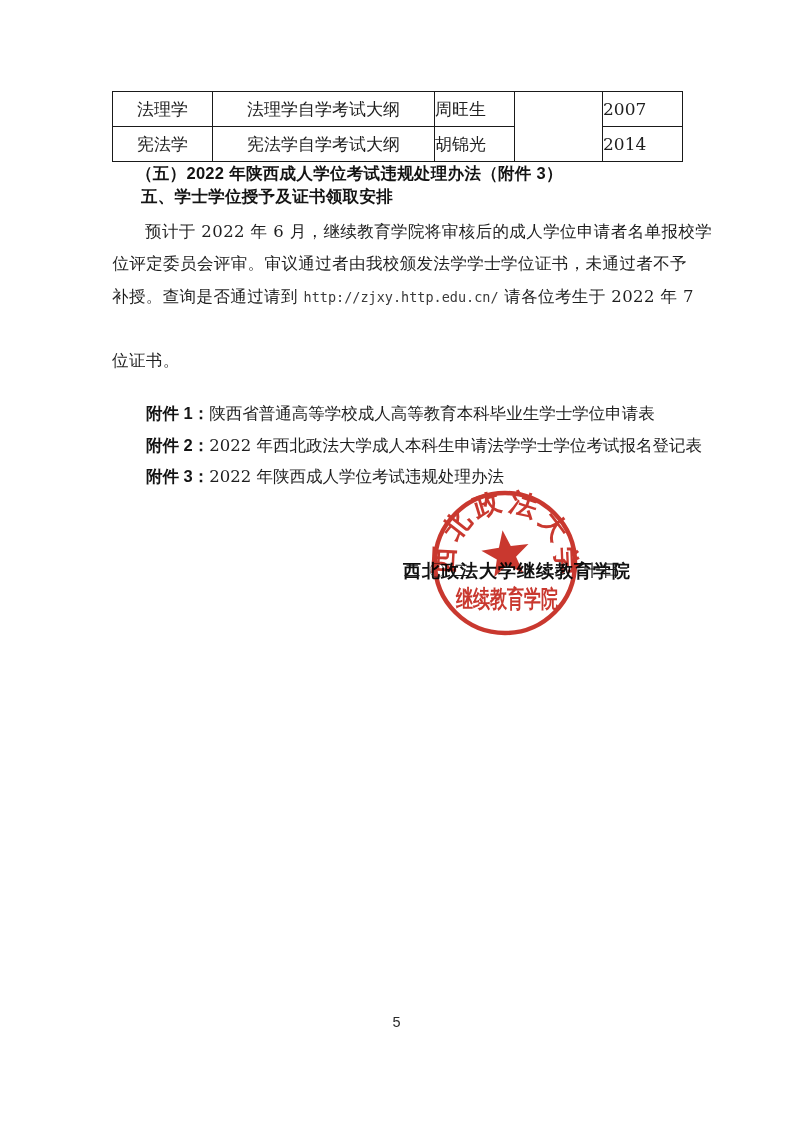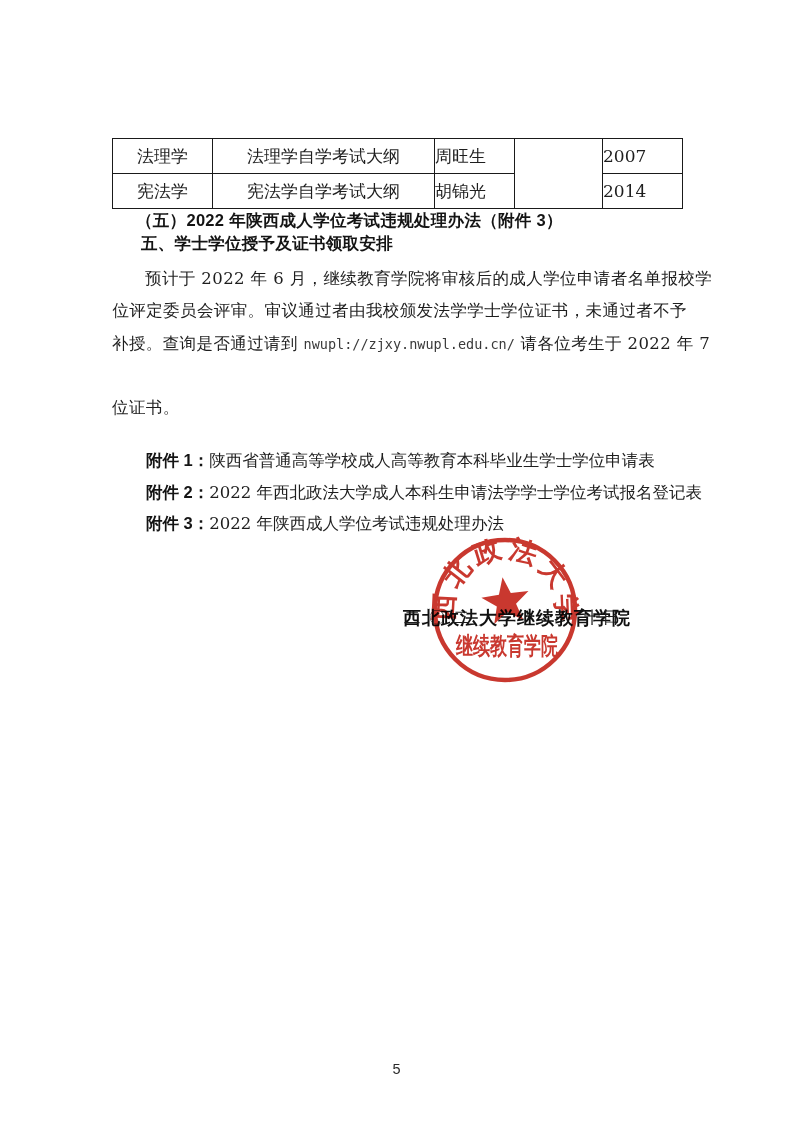--- a/index.html
+++ b/index.html
@@ -1,18 +1,18 @@
 <!DOCTYPE html>
 <html style="--seal-color: #c5291f;"><head>
 <meta charset="utf-8">
 <style>
   html,body{margin:0;padding:0;background:#ffffff;}
   #page{
     position:relative;width:793px;height:1030px;background:#ffffff;overflow:hidden;
-    font-family:"DejaVu Serif","Liberation Serif",serif;color:#1e1e1e;margin-top:47px;
+    font-family:"DejaVu Serif","Liberation Serif",serif;color:#1e1e1e;
   }
   
   #doc-table{
     position:absolute;left:112px;top:91px;border-collapse:collapse;table-layout:fixed;width:570px;
   }
   #doc-table td{
     border:1.5px solid #1a1a1a;height:34px;font-size:17px;color:#1e1e1e;
     padding:0;vertical-align:middle;white-space:nowrap;overflow:visible;
   }
   td.c-center{text-align:center;}
@@ -102,21 +102,21 @@
       <td class="c-left">2014</td>
     </tr>
   </tbody>
     </table>
 
   <div id="h-item5" class="h-line">（五）2022 年陕西成人学位考试违规处理办法（附件 3）</div>
   <div id="h-sec5" class="h-line">五、学士学位授予及证书领取安排</div>
 
   <div id="p1" class="p-line">预计于 2022 年 6 月，继续教育学院将审核后的成人学位申请者名单报校学</div>
   <div id="p2" class="p-line">位评定委员会评审。审议通过者由我校颁发法学学士学位证书，未通过者不予</div>
-  <div id="p3" class="p-line"><span>补授。查询是否通过请到 </span><span class="url">nwupl://zjxy.nwupl.edu.cn/</span><span> 请各位考生于 2022 年 7</span></div>
+  <div id="p3" class="p-line"><span>补授。查询是否通过请到 </span><span class="url">http://zjxy.http.edu.cn/</span><span> 请各位考生于 2022 年 7</span></div>
   <div id="p5" class="p-line">位证书。</div>
 
   <div id="att1" class="att-line"><span class="att-label">附件 1：</span><span>陕西省普通高等学校成人高等教育本科毕业生学士学位申请表</span></div>
   <div id="att2" class="att-line"><span class="att-label">附件 2：</span><span>2022 年西北政法大学成人本科生申请法学学士学位考试报名登记表</span></div>
   <div id="att3" class="att-line"><span class="att-label">附件 3：</span><span>2022 年陕西成人学位考试违规处理办法</span></div>
 
   <div id="sig-org">西北政法大学继续教育学院</div>
   <div id="sig-date-left" class="sig-date">二〇二</div>
   <div id="sig-date-right" class="sig-date">十日</div>
 

